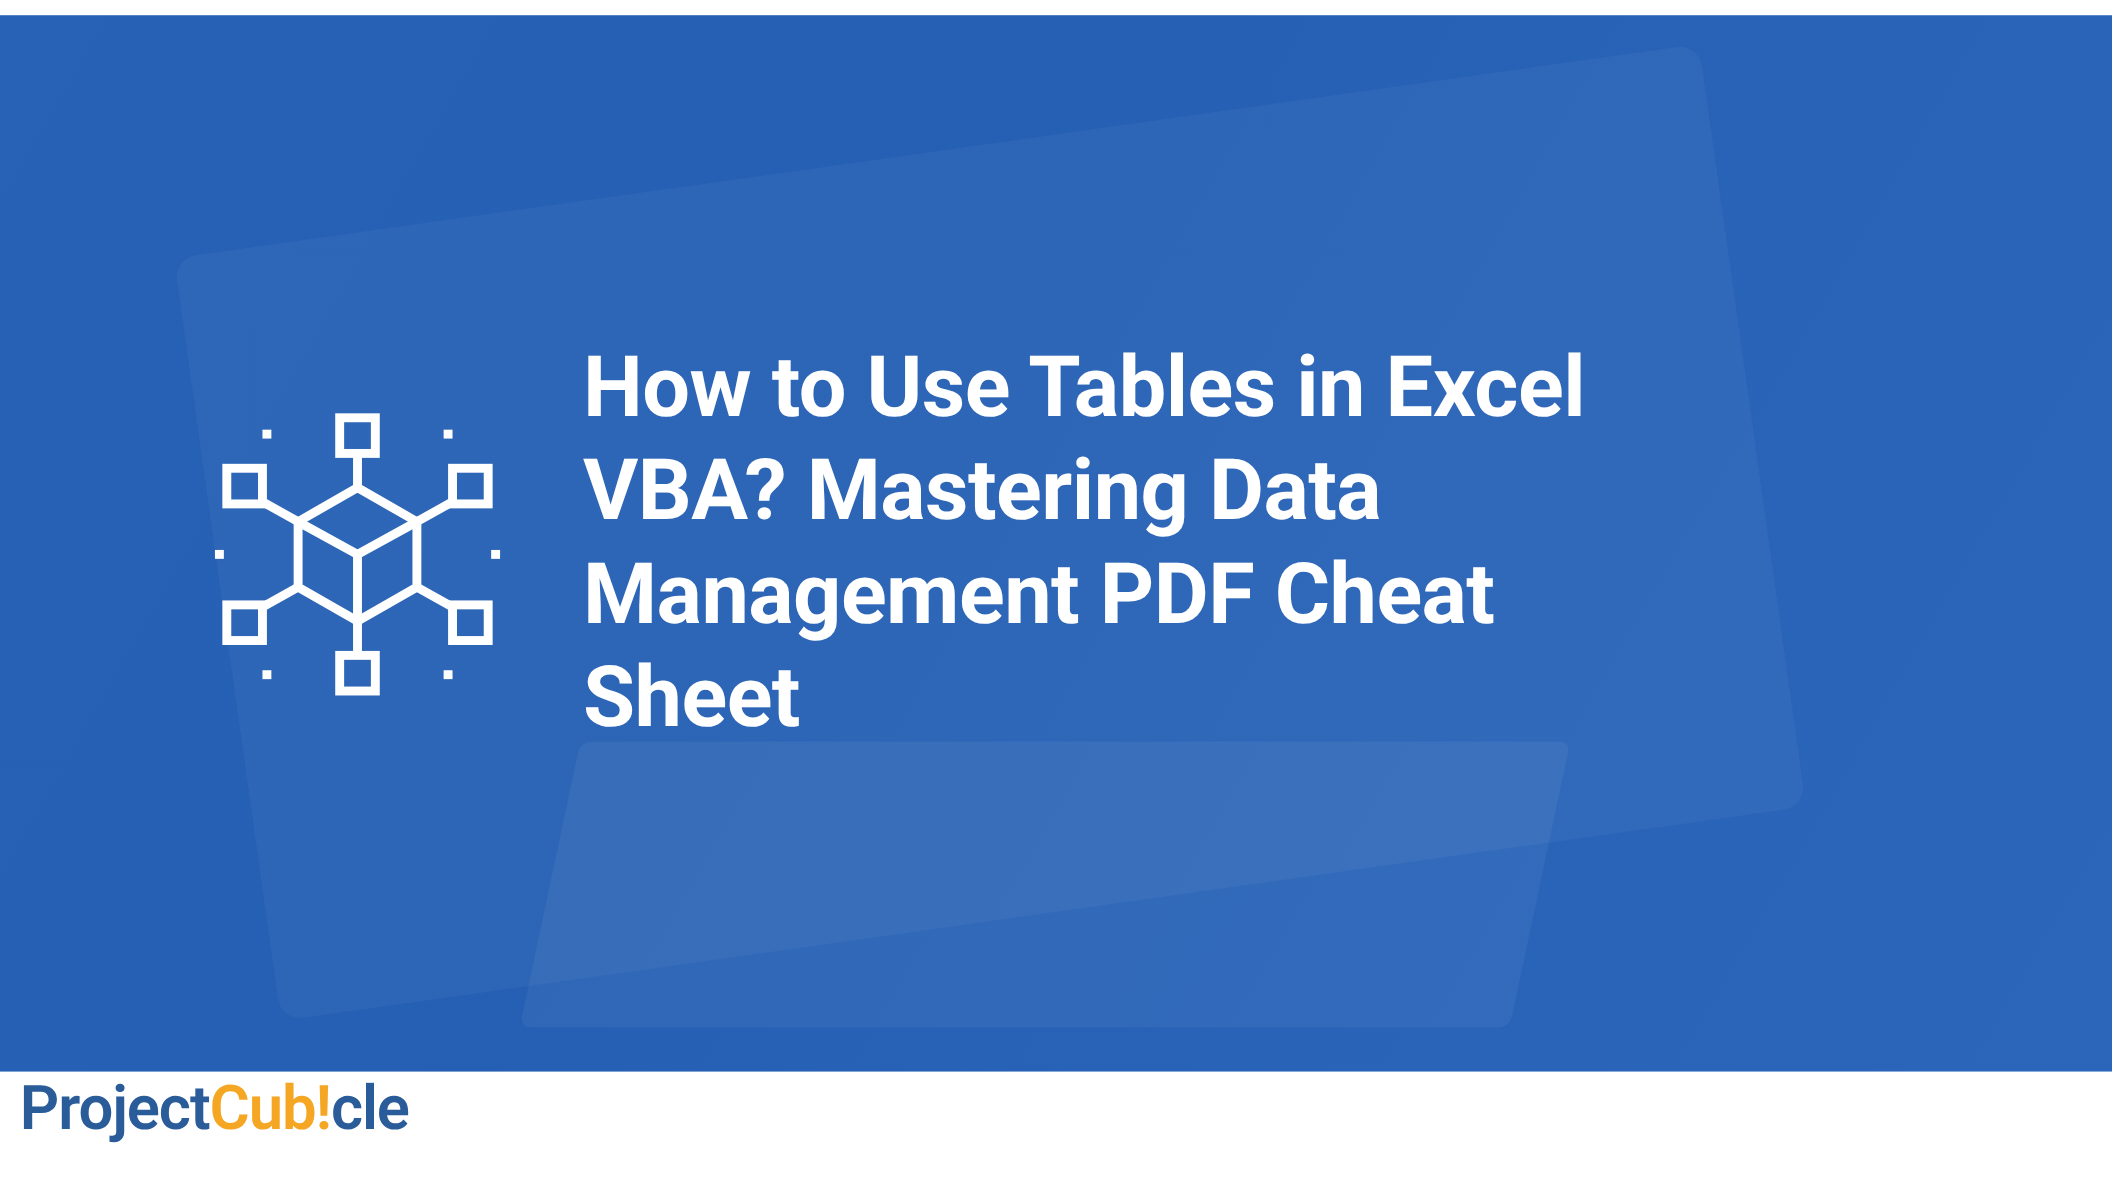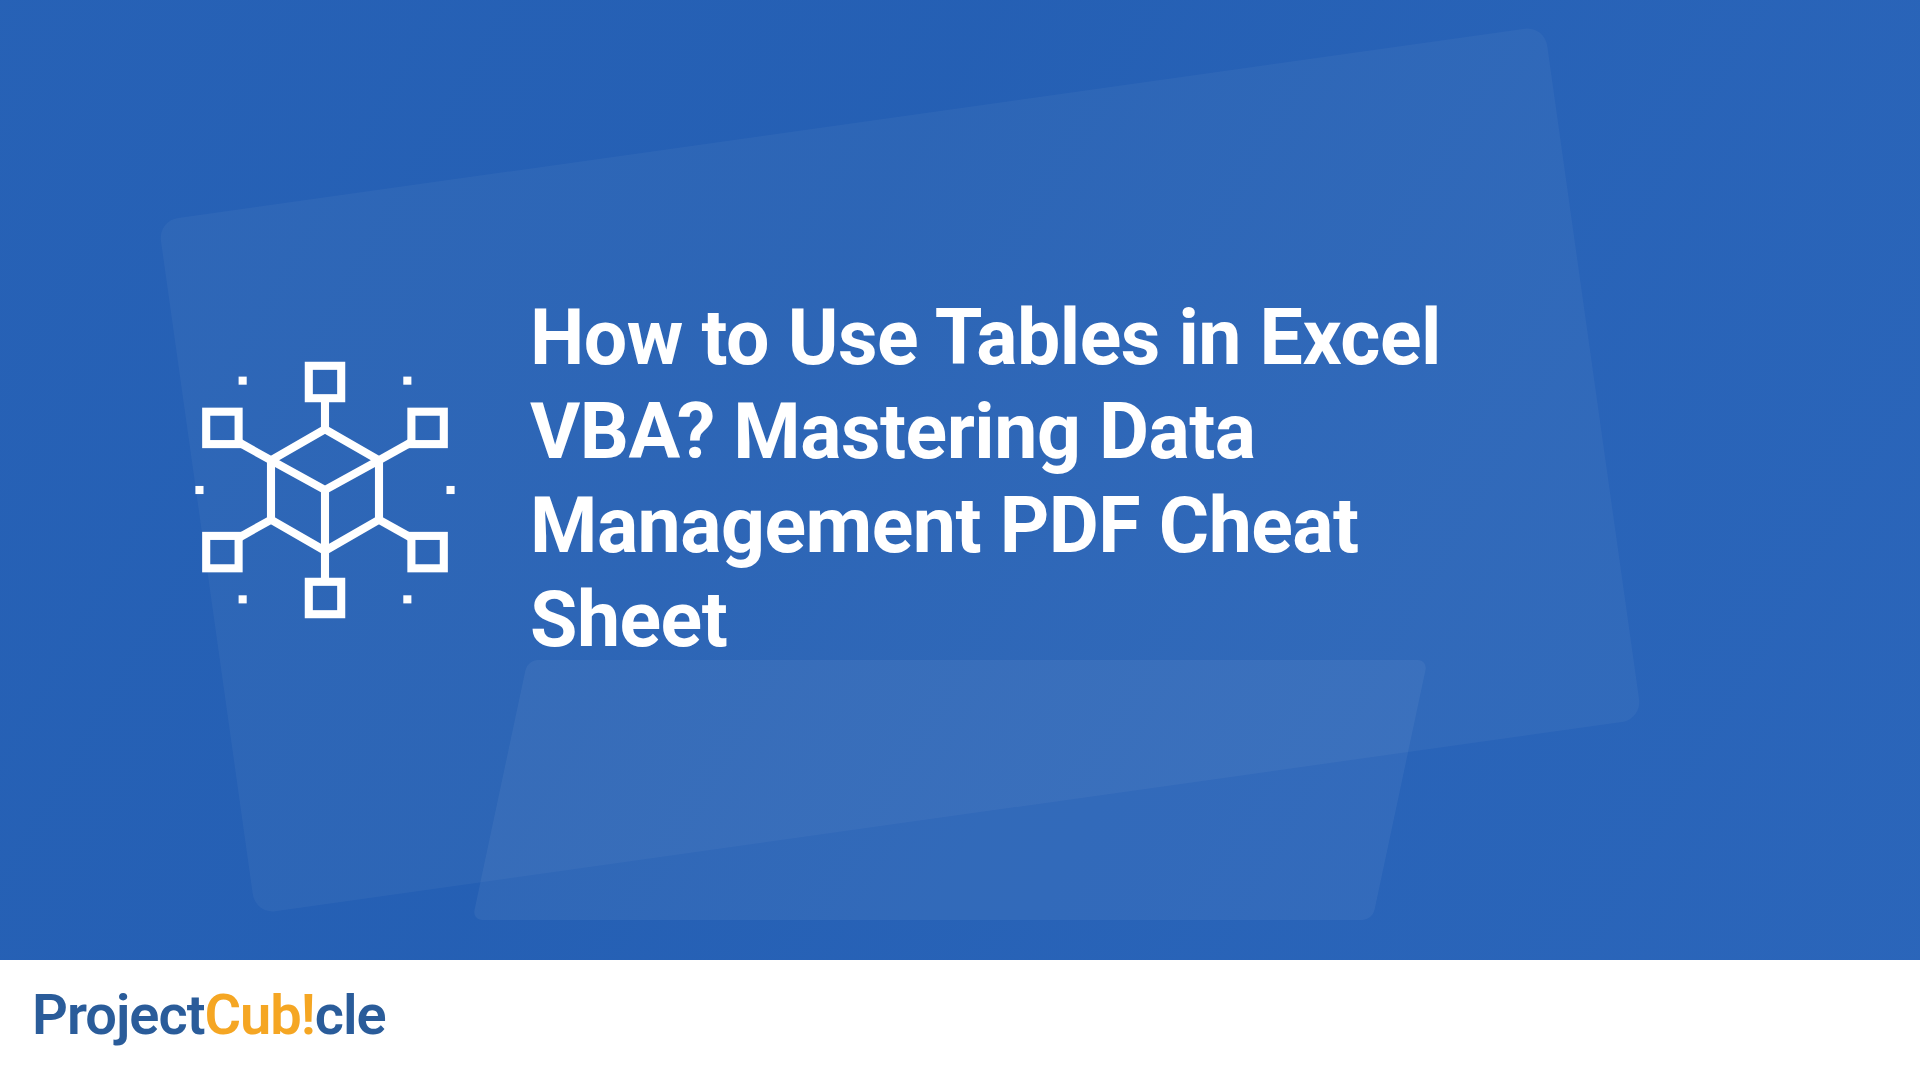--- a/index.html
+++ b/index.html
@@ -16,20 +16,21 @@
   .hero {
     width: 100%;
     height: 960px;
     background: linear-gradient(rgba(34, 94, 180, 0.88), rgba(34, 94, 180, 0.88)),
                 linear-gradient(120deg, #4a7bc4 0%, #3a6bb4 40%, #5a8bd4 70%, #6a9be4 100%);
     position: relative;
     display: flex;
     align-items: center;
     padding-left: 190px;
     padding-right: 80px;
+    margin-top: 14px;
   }
   .icon-wrap {
     width: 270px;
     height: 270px;
     flex-shrink: 0;
     margin-right: 70px;
     margin-top: 20px;
   }
   .headline {
     color: #ffffff;
@@ -37,22 +38,22 @@
     font-weight: 700;
     line-height: 1.22;
     max-width: 1000px;
     letter-spacing: -0.5px;
   }
   .footer {
     width: 100%;
     height: 88px;
     background: #ffffff;
     display: flex;
-    align-items: flex-end;
-    padding-left: 32px;
+    align-items: flex-start;
+    padding-left: 18px;
   }
   .logo {
     font-size: 56px;
     font-weight: 600;
     letter-spacing: -1px;
   }
   .logo .p1 { color: #2a5c9a; }
   .logo .p2 { color: #f5a623; }
   .logo .ex { color: #f5a623; }
   .logo .p4 { color: #2a5c9a; }

